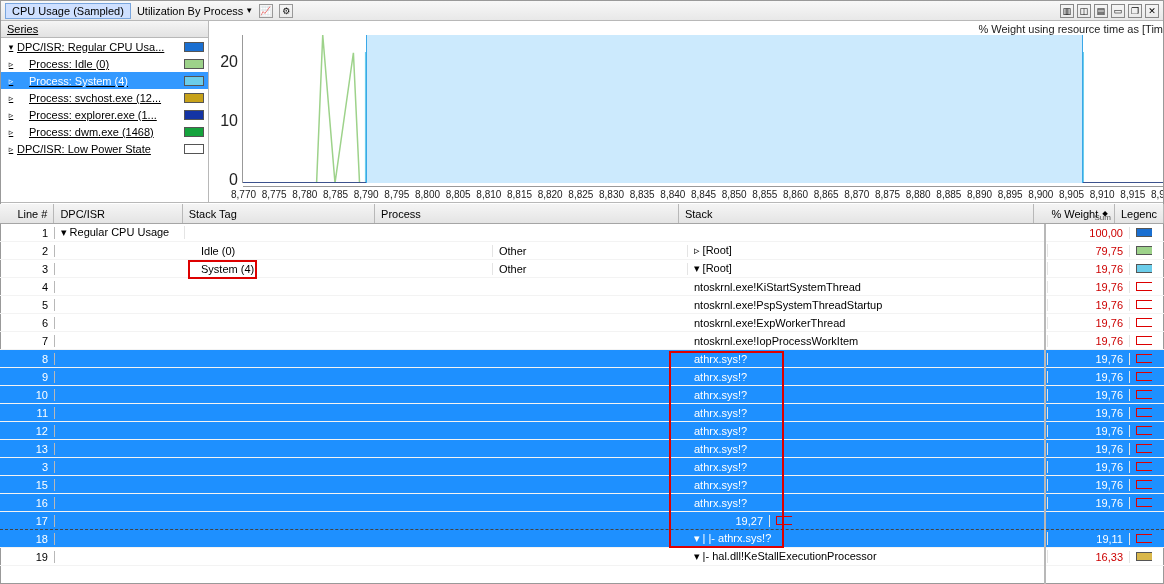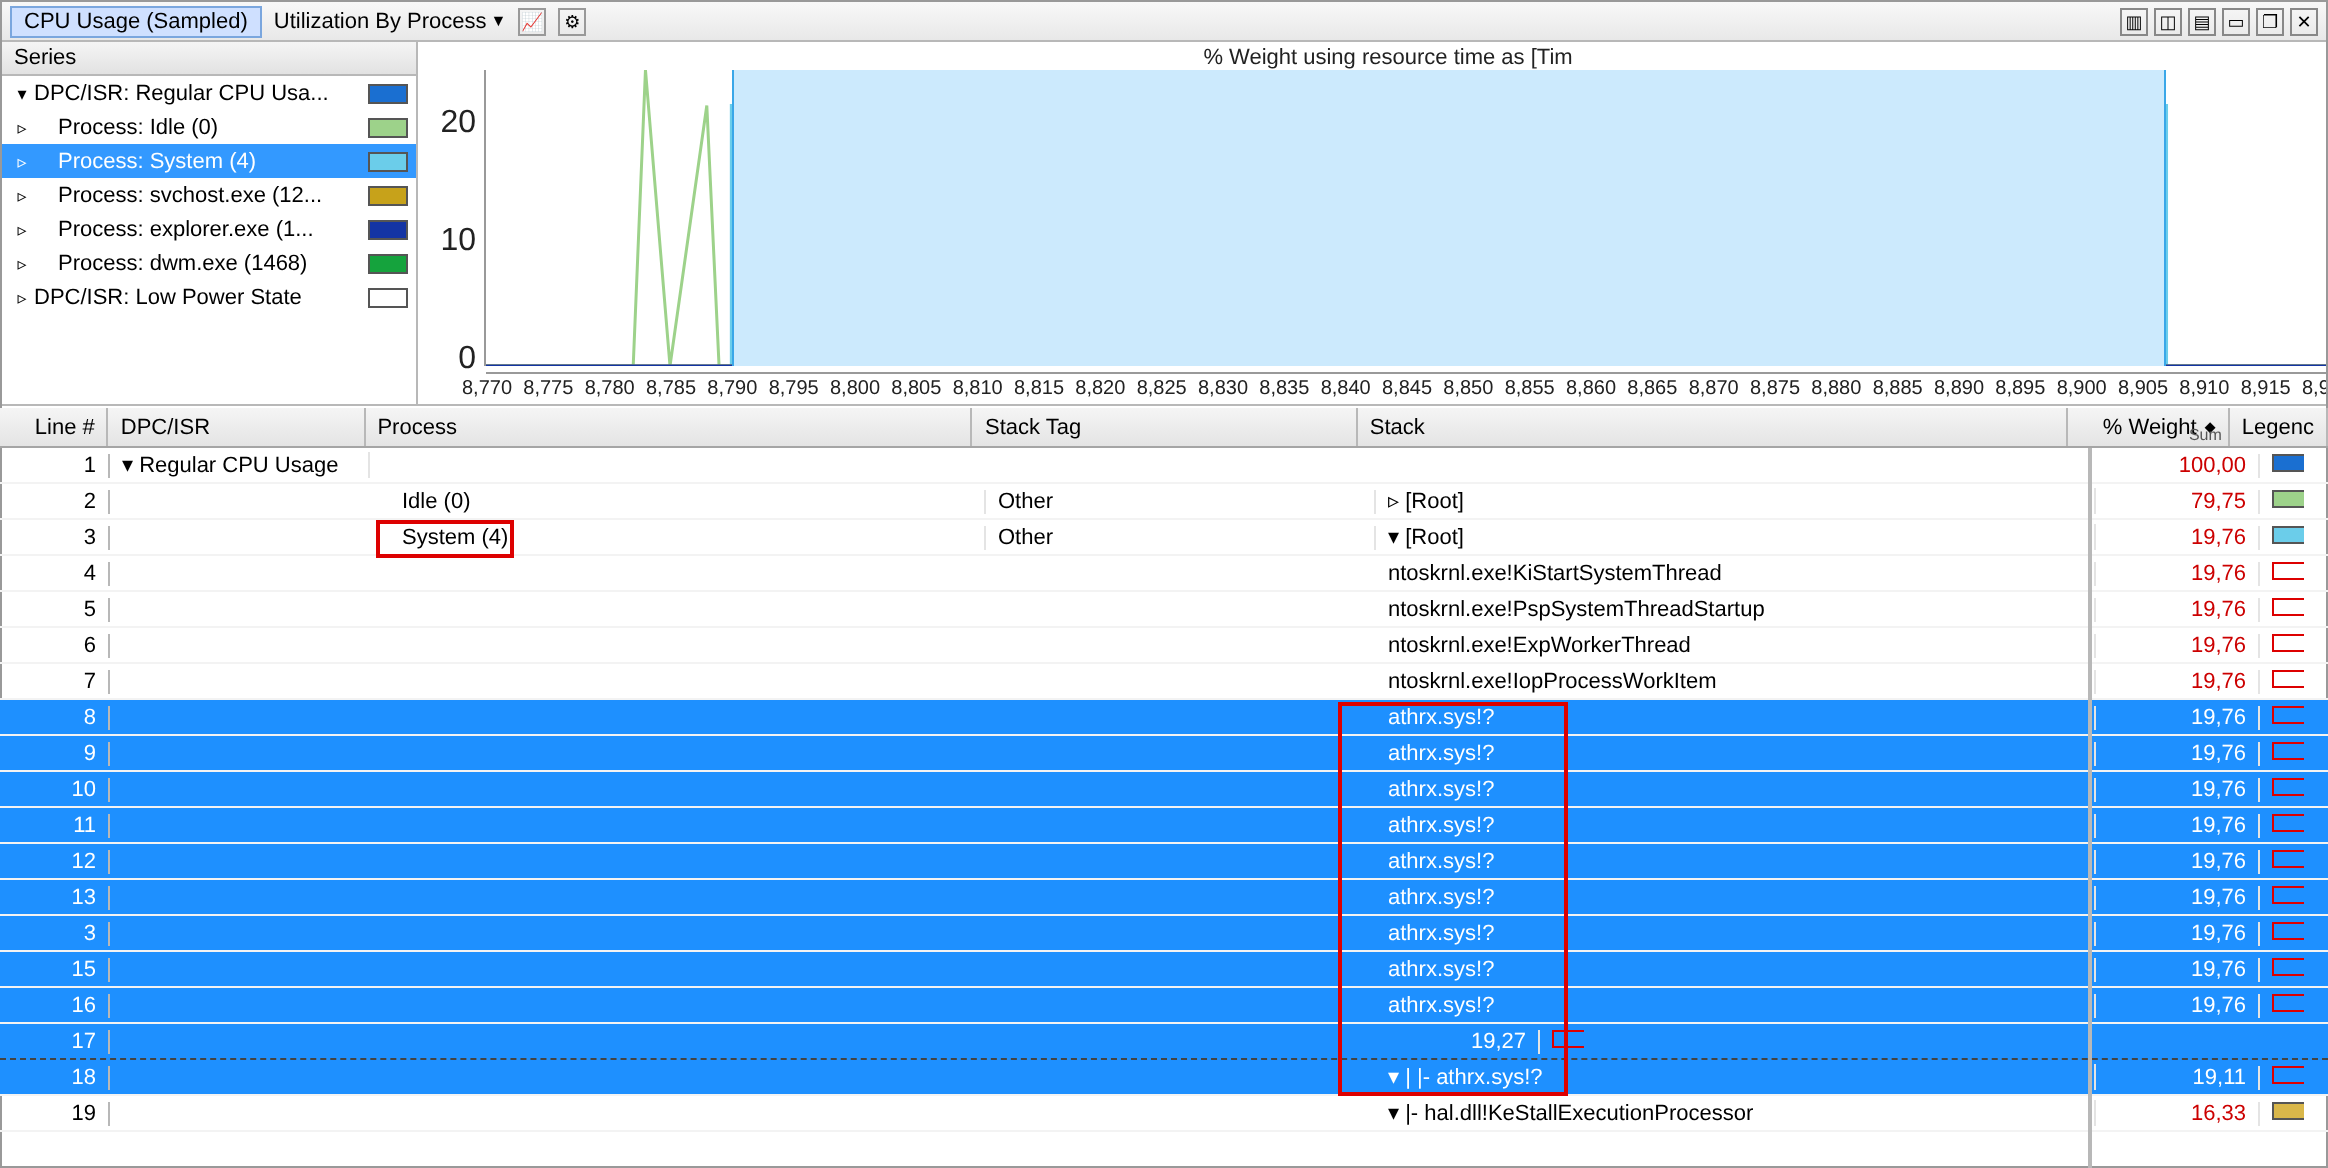--- a/index.html
+++ b/index.html
@@ -8,31 +8,31 @@
 
 .topbar { height:20px; background:linear-gradient(#f8f8f8,#e8e8e8); border-bottom:1px solid #b8b8b8; display:flex; align-items:center; padding:0 4px; gap:6px; }
 .topbar .title { background:#cfe0ff; border:1px solid #7aa6de; padding:1px 6px; }
 .topbar .util { display:flex; align-items:center; gap:2px; }
 .topbar .util span.caret { font-size:8px; }
 .topbar .icon { width:14px; height:14px; border:1px solid #999; display:inline-flex; align-items:center; justify-content:center; font-size:9px; }
 .rightbtns { margin-left:auto; display:flex; gap:3px; }
 .rightbtns .win-icon { width:14px; height:14px; border:1px solid #888; font-size:9px; display:flex; align-items:center; justify-content:center; }
 
 
-.upper { height:182px; display:flex; border-bottom:1px solid #b8b8b8; }
+.upper { height:182px; display:flex; border-bottom:1px solid #b8b8b8;text-decoration:underline; }
 .series-panel { width:208px; border-right:1px solid #b8b8b8; display:flex; flex-direction:column; }
 .series-header { height:17px; background:linear-gradient(#f5f5f5,#e2e2e2); border-bottom:1px solid #b8b8b8; padding:2px 6px; font-size:11px; }
 .series-list { flex:1; overflow:hidden; }
 .series-row { height:17px; display:flex; align-items:center; padding-left:4px; white-space:nowrap; }
 .series-row.sel { background:#3399ff; color:#fff; }
 .series-row .toggle { width:12px; text-align:center; font-size:9px; display:inline-block; }
 .swatch { width:20px; height:10px; border:1px solid #555; margin-left:auto; margin-right:4px; flex-shrink:0; }
 
 .chart-panel { flex:1; position:relative; }
-.chart-title { position:absolute; top:2px; left:16px; right:0; text-align:center; font-size:11px; color:#222; }
+.chart-title { position:absolute; top:2px; left:16px; right:0; text-align:right; font-size:11px; color:#222; }
 .yaxis { position:absolute; left:0; top:14px; width:34px; height:148px; border-right:1px solid #999; }
 .ylab { position:absolute; right:4px; font-size:16px; color:#222; }
 .plot { position:absolute; left:34px; right:0; top:14px; height:148px; }
 .plotarea { position:absolute; inset:0; }
 .range-sel { position:absolute; top:0; bottom:0; background:#cceafd; border-left:1px solid #3aa7e8; border-right:1px solid #3aa7e8; }
 .xaxis { position:absolute; left:34px; right:0; bottom:0; height:16px; border-top:1px solid #999; display:flex; }
 .xt { position:absolute; font-size:10px; color:#222; top:2px; }
 
 
 .lower { position:absolute; top:204px; left:0; right:0; bottom:0; display:flex; flex-direction:column; }
@@ -185,22 +185,22 @@
         <div class="xt" style="left: 877.333px;">8,915</div>
         <div class="xt" style="left: 908px;">8,920</div>
       </div>
   </div>
 </div>
 
 <div class="lower">
   <div class="grid-header">
     <div class="gh-cell col-line">Line #</div>
     <div class="gh-cell col-dpc">DPC/ISR</div>
+    <div class="gh-cell col-stag">Stack Tag</div>
     <div class="gh-cell col-proc">Process</div>
-    <div class="gh-cell col-stag">Stack Tag</div>
     <div class="gh-cell col-stack">Stack</div>
     <div class="gh-cell col-weight">
       <span>% Weight</span>
         <span class="gh-sort">⬥</span>
       <span class="gh-sumicon">Sum</span>
     </div>
     <div class="gh-cell col-legend">Legenc</div>
   </div>
   <div class="grid-body" id="grid-body">
     <div class="vsplit"></div>

